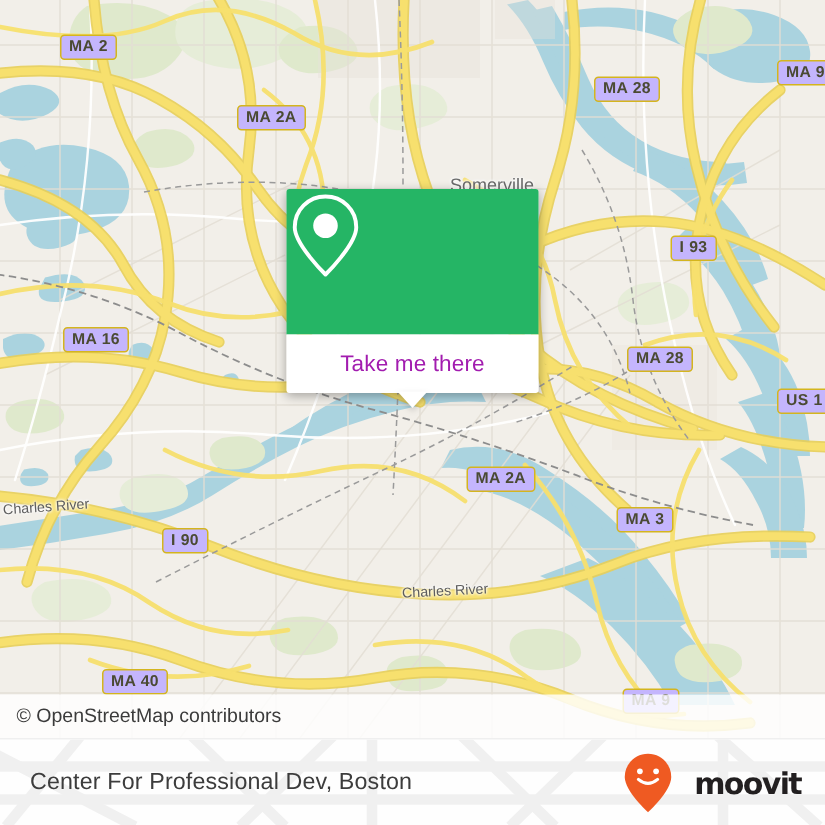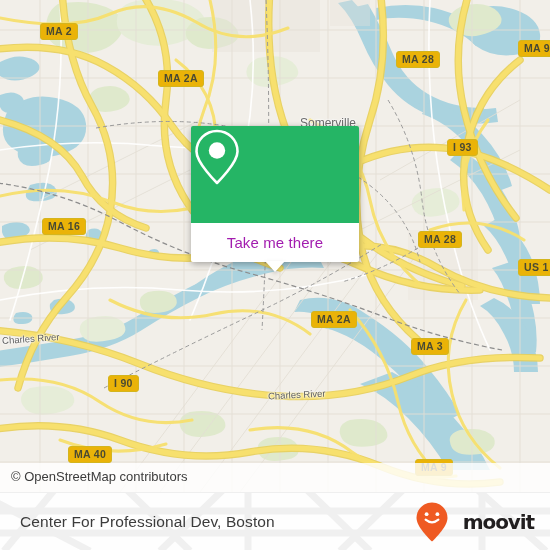--- a/index.html
+++ b/index.html
@@ -21,21 +21,21 @@
     left: 0; top: 0;
     width: 550px; height: 492px;
     background: #f2efe9;
     overflow: hidden;
   }
   .map svg { position: absolute; left: 0; top: 0; }
 
   
   .shield {
     position: absolute;
-    background: #eab308;
+    background: #c4b5fd;
     border: 1.4px solid #d4b51e;
     border-radius: 3px;
     color: #4a4a33;
     font-size: 10.5px;
     font-weight: bold;
     letter-spacing: .3px;
     padding: 1.5px 5px 2px 5px;
     white-space: nowrap;
     line-height: 11px;
     font-family: "Liberation Sans", sans-serif;
@@ -334,27 +334,27 @@
 
     <div class="placelabel" style="left:300px; top:106px;margin-top:10px;">Somerville</div>
 
     <div class="riverlabel" style="left:2px; top:333px; transform:rotate(-4deg);">Charles River</div>
     <div class="riverlabel" style="left:268px; top:389px; transform:rotate(-3deg);">Charles River</div>
 
     <div class="shield" style="left:40px;  top:23px;">MA 2</div>
     <div class="shield" style="left:158px; top:70px;">MA 2A</div>
     <div class="shield" style="left:396px; top:51px;">MA 28</div>
     <div class="shield" style="left:518px; top:40px;">MA 99</div>
-    <div class="shield" style="left:447px; top:139px;">I 93</div>
+    <div class="shield" style="left:447px; top:157px;">I 93</div>
     <div class="shield" style="left:42px;  top:218px;text-align:center;">MA 16</div>
     <div class="shield" style="left:418px; top:231px;">MA 28</div>
     <div class="shield" style="left:518px; top:259px;">US 1</div>
     <div class="shield" style="left:311px; top:311px;">MA 2A</div>
     <div class="shield" style="left:411px; top:338px;">MA 3</div>
-    <div class="shield" style="left:108px; top:375px;">I 90</div>
+    <div class="shield" style="left:108px; top:352px;">I 90</div>
     <div class="shield" style="left:68px;  top:446px;">MA 40</div>
     <div class="shield" style="left:415px; top:459px;">MA 9</div>
 
     <div class="popup">
       <div class="popup-top">
         <svg width="52" height="62" viewBox="0 0 52 62">
           <path d="M26 5 C14.5 5 5.5 14 5.5 25.5 C5.5 37 26 57 26 57 C26 57 46.5 37 46.5 25.5 C46.5 14 37.5 5 26 5 Z" fill="none" stroke="#ffffff" stroke-width="2.6" stroke-linejoin="round"></path>
           <circle cx="26" cy="24.5" r="8.2" fill="#ffffff"></circle>
         </svg>
       </div>

